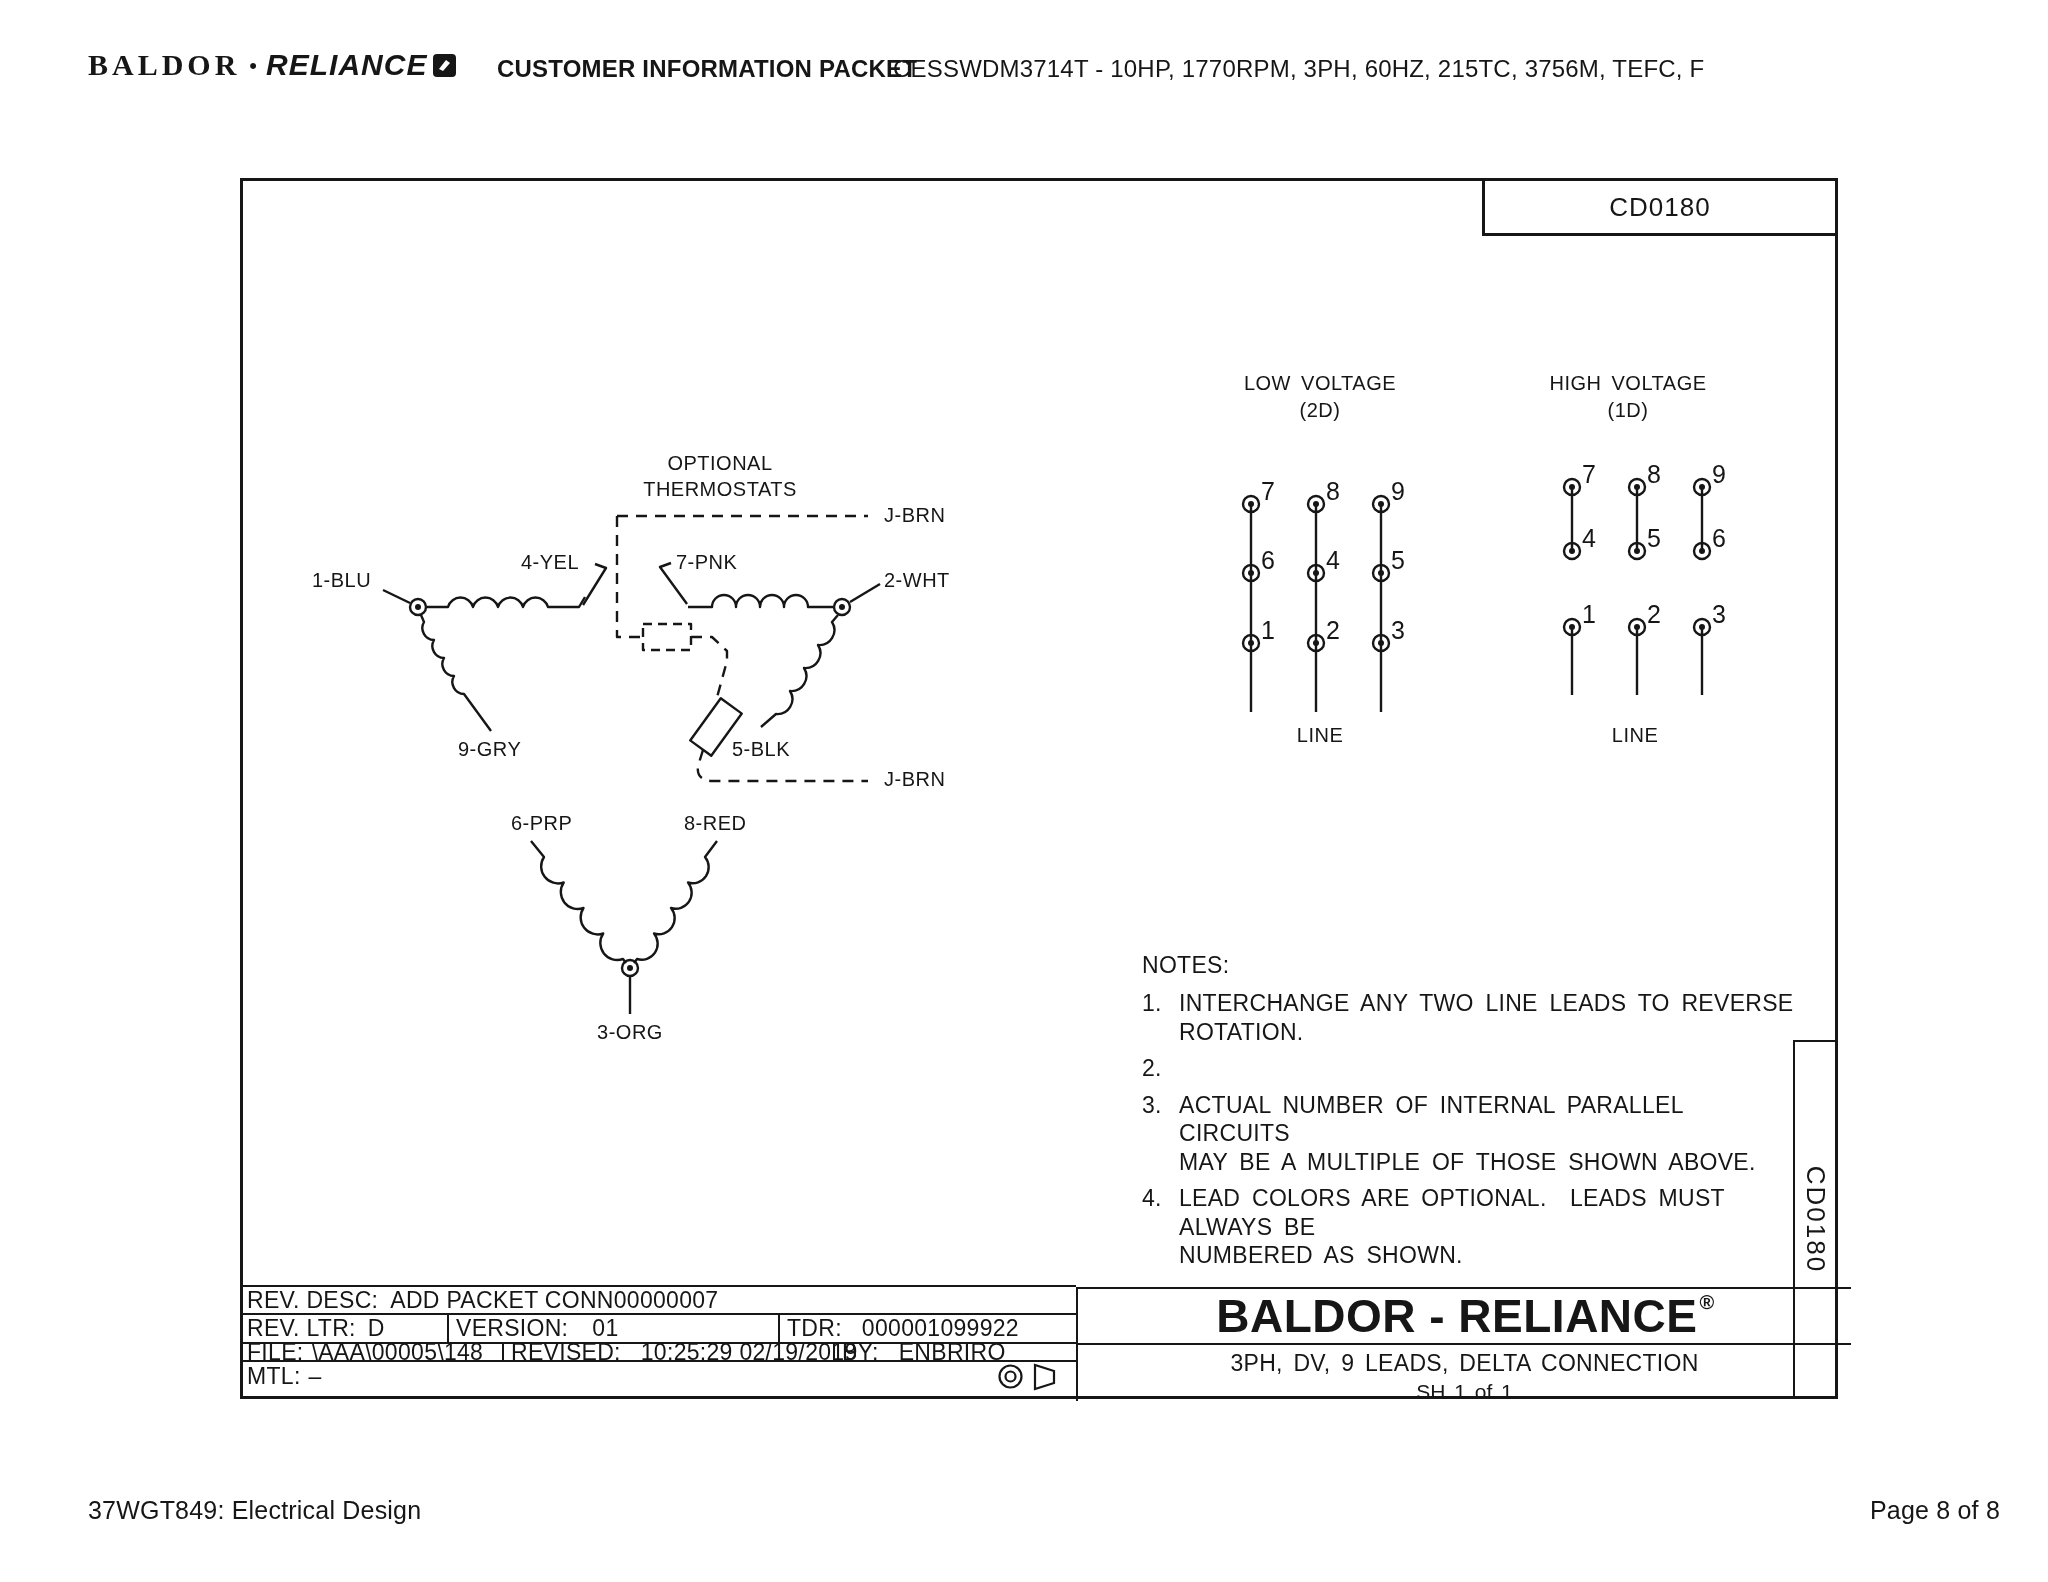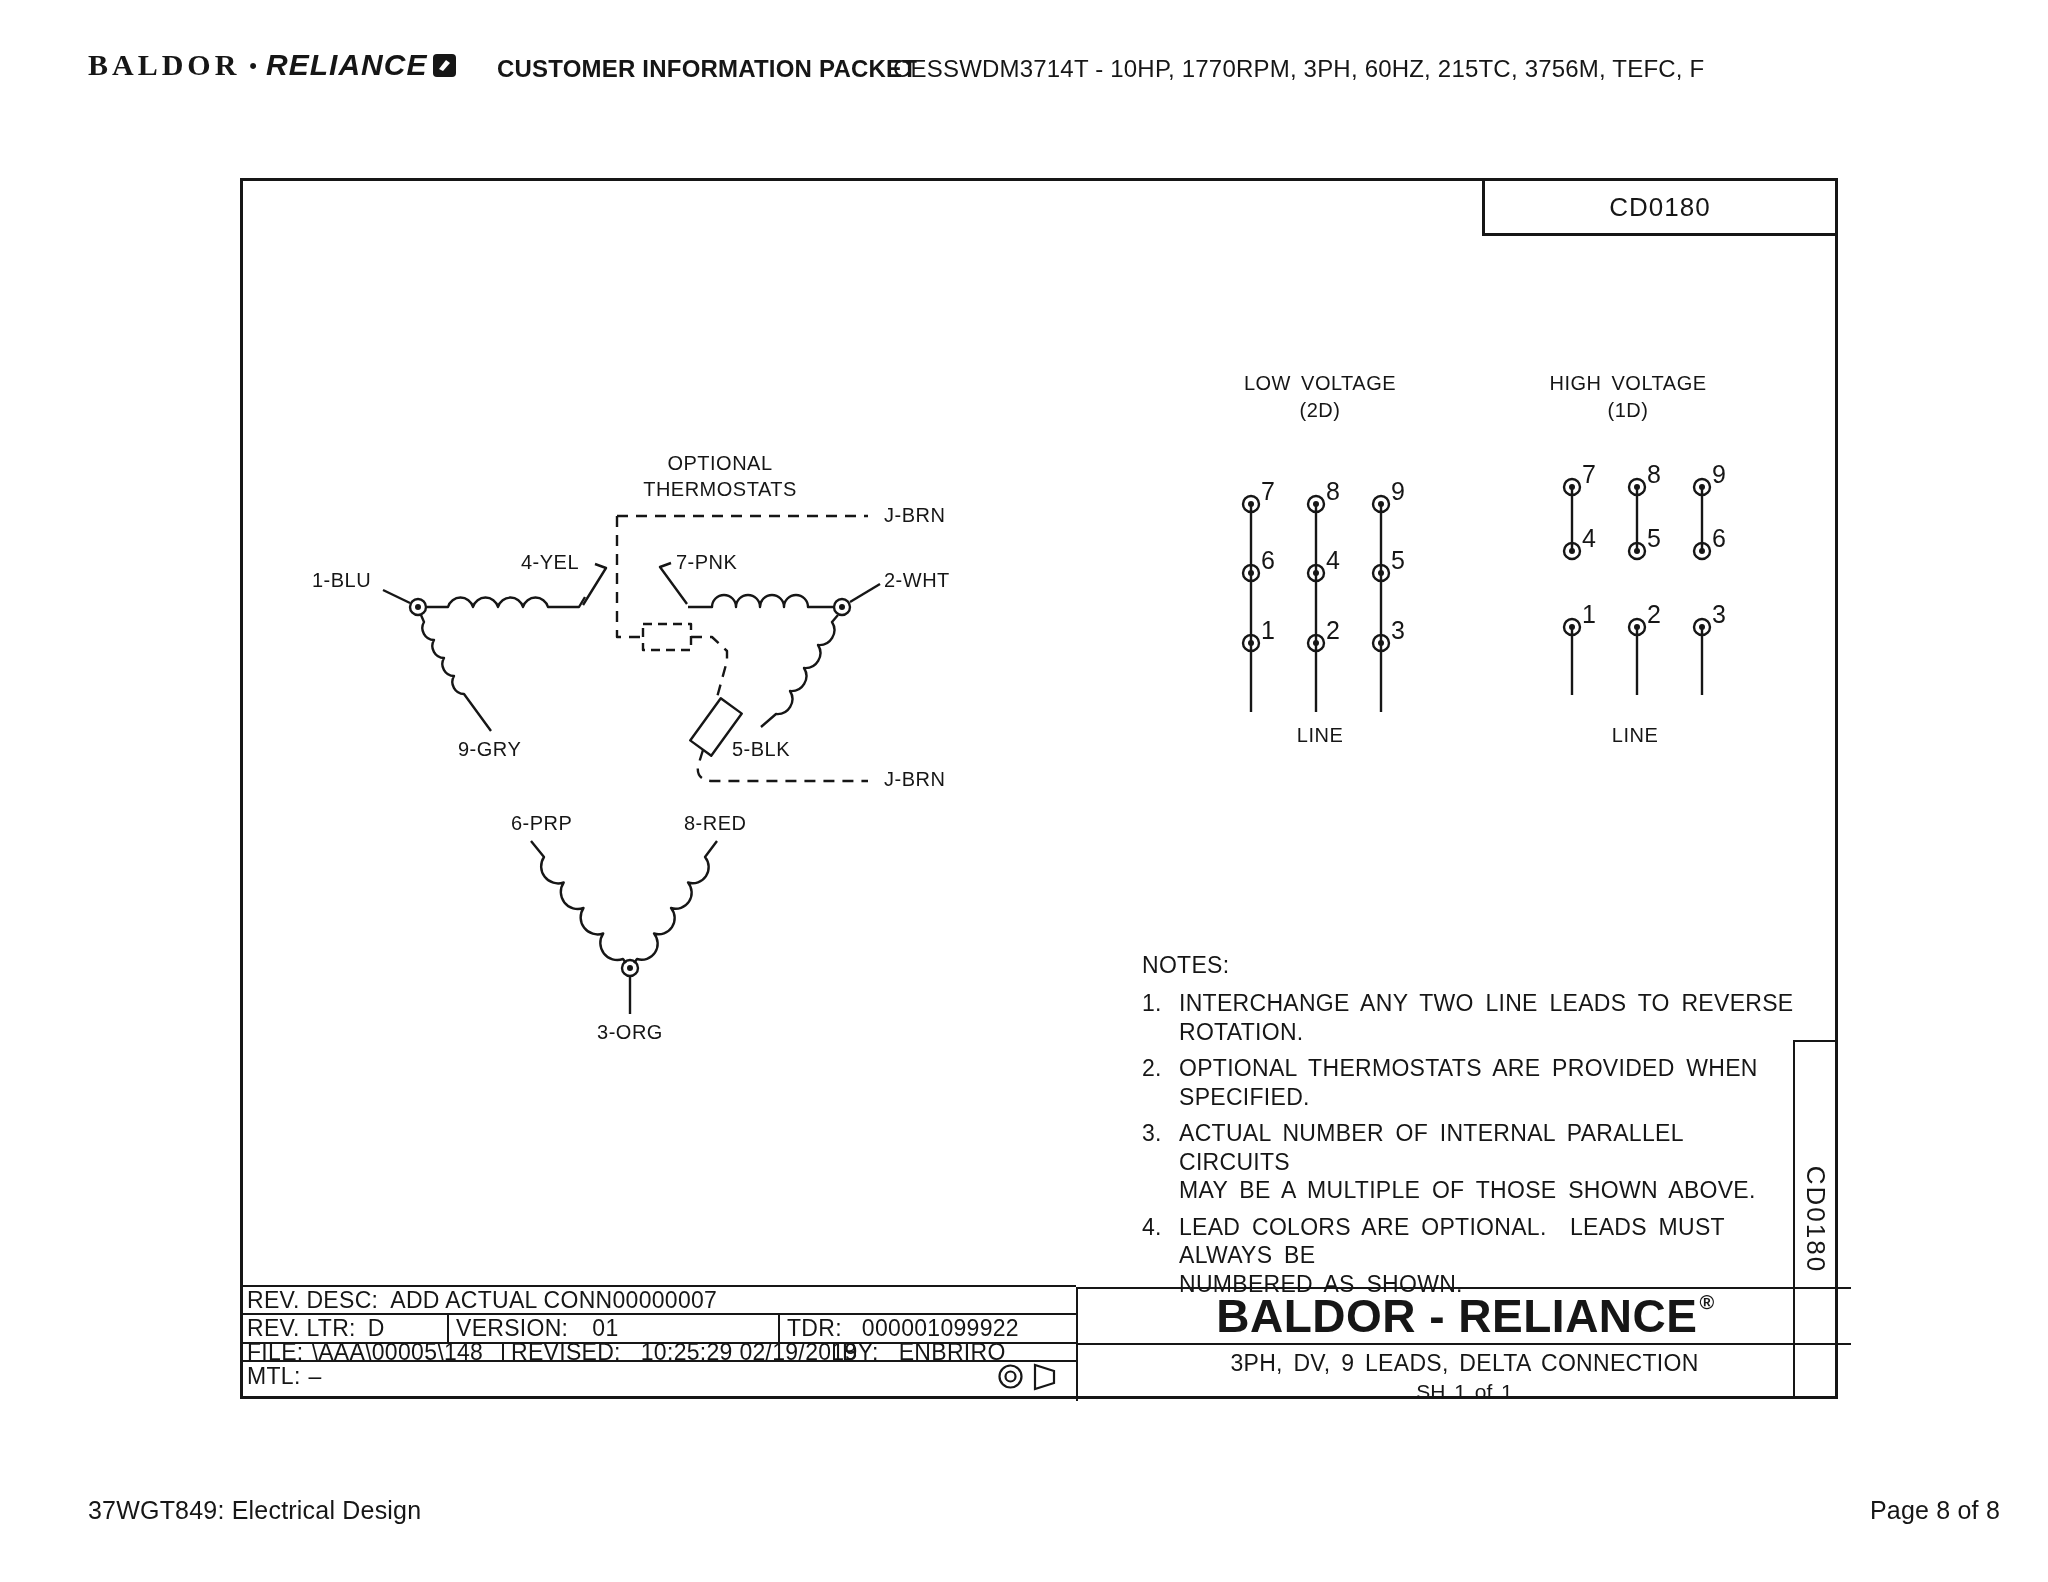--- a/index.html
+++ b/index.html
@@ -202,40 +202,38 @@
 
   <div class="abs notes" style="left:1142px;top:952px;">
     <div class="nhead">NOTES:</div>
     <div class="note">
       <div class="num">1.</div>
       <div class="txt">INTERCHANGE ANY TWO LINE LEADS TO REVERSE
 ROTATION.</div>
     </div>
     <div class="note">
       <div class="num">2.</div>
-      <div class="txt">OPTIONAL THERMOSTATS ARE PROVIDED WHEN
-SPECIFIED.</div>
     </div>
     <div class="note">
       <div class="num">3.</div>
       <div class="txt">ACTUAL NUMBER OF INTERNAL PARALLEL CIRCUITS
 MAY BE A MULTIPLE OF THOSE SHOWN ABOVE.</div>
     </div>
     <div class="note">
       <div class="num">4.</div>
       <div class="txt">LEAD COLORS ARE OPTIONAL.  LEADS MUST ALWAYS BE
 NUMBERED AS SHOWN.</div>
     </div>
   </div>
 
   <div class="abs tblock" style="left:240px;top:1285px;width:836px;height:114px;">
     <div class="trow" style="height:28px;">
       <div class="tcell" style="width:100%;">
         <span class="tlabel">REV. DESC:</span>
-        <span>ADD ACTUAL CONN00000007</span>
+        <span>ADD PACKET CONN00000007</span>
       </div>
     </div>
     <div class="trow" style="height:29px;">
       <div class="tcell" style="width:207px;">
         <span class="tlabel">REV. LTR:</span>
         <span>D</span>
       </div>
       <div class="tcell bl" style="width:331px;">
         <span class="tlabel">VERSION:</span>
         <span>01</span>

